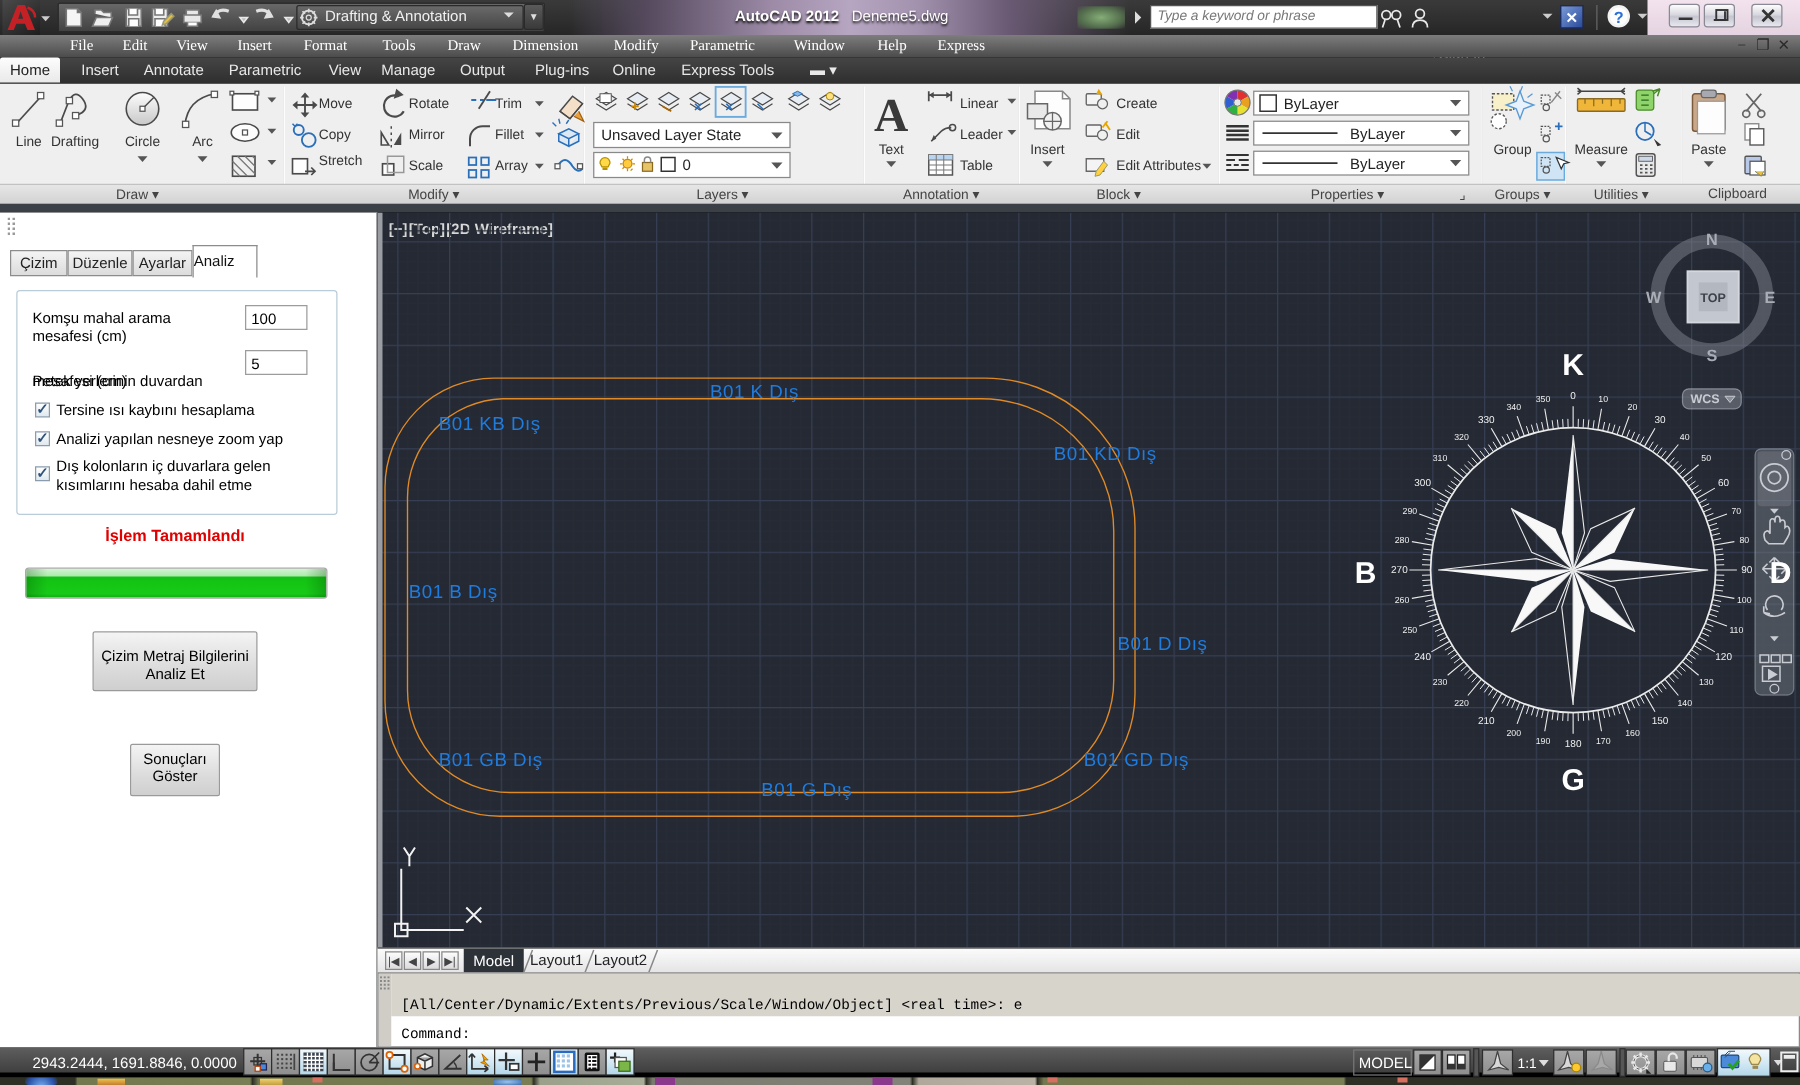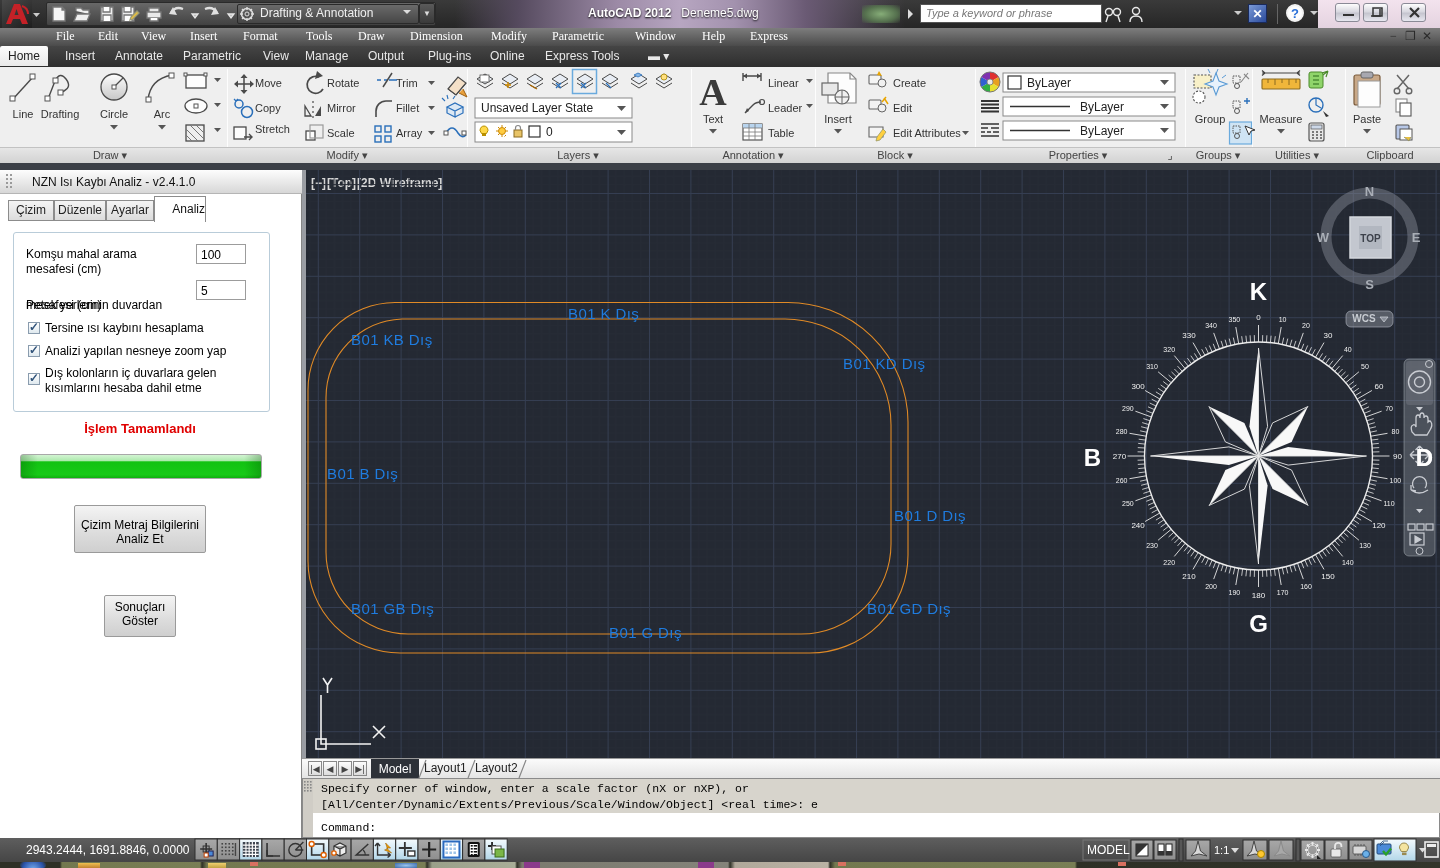--- a/index.html
+++ b/index.html
@@ -32,21 +32,21 @@
 .plabel { position:absolute; top:1px; text-align:center; }
 .psep { position:absolute; top:2px; width:1px; height:92px; background:#c8c8c8; border-right:1px solid #fdfdfd; }
 .biglabel { position:absolute; font-size:11px; color:#333; text-align:center; }
 .rowlabel { position:absolute; font-size:11px; color:#333; }
 #ribbonsep { left:0; top:163px; width:1440px; height:7px; background:#3b3f46; }
 
 
 #palette { left:0; top:170px; width:302px; height:668px; background:#fff; border-right:1px solid #868686; }
 #paltitle { left:0; top:0; width:302px; height:24px; background:linear-gradient(#fdfdfd,#d7d7d7); border-bottom:1px solid #b5b5b5; font-size:12px; color:#111; line-height:24px; padding-left:32px; position:absolute; }
 .ptab { position:absolute; top:30px; height:21px; background:linear-gradient(#f4f4f4,#dcdcdc); border:1px solid #8c8c8c; font-size:12px; color:#222; text-align:center; line-height:19px; }
-#ptab-active { position:absolute; top:26px; height:26px; background:#fff; border:1px solid #8c8c8c; border-bottom:none; font-size:12px; color:#111; text-align:right; line-height:24px; z-index:2; }
+#ptab-active { position:absolute; top:26px; height:26px; background:#fff; border:1px solid #8c8c8c; border-bottom:none; font-size:12px; color:#111; text-align:left; line-height:24px; z-index:2; }
 #groupbox { position:absolute; left:13px; top:62px; width:257px; height:180px; border:1px solid #b9ccd9; border-radius:3px; }
 .flabel { position:absolute; font-size:12px; color:#000; }
 .tbox { position:absolute; width:50px; height:20px; border:1px solid #9c9c9c; font-size:12px; padding:2px 0 0 4px; color:#000; }
 .cb { position:absolute; width:12px; height:12px; border:1px solid #8a9cae; background:linear-gradient(#fff,#dfe9ef); }
 .cb:after { content:"✓"; position:absolute; left:0px; top:-3px; font-size:12px; font-weight:bold; color:#31537a; }
 #done { position:absolute; left:0; top:251px; width:280px; text-align:center; color:#e00000; font-weight:bold; font-size:13px; }
 #pbar { position:absolute; left:20px; top:284px; width:242px; height:25px; border:1px solid #a8a8a8; border-radius:3px; background:linear-gradient(90deg, rgba(0,70,0,.28), rgba(0,0,0,0) 7%, rgba(0,0,0,0) 93%, rgba(0,70,0,.28)), linear-gradient(#d2f4d2 0%, #aeeaae 24%, #12c212 30%, #18ca18 86%, #10b010 100%); }
 .pbtn { position:absolute; background:linear-gradient(#f4f4f4,#dcdcdc 60%,#cfcfcf); border:1px solid #9a9a9a; border-radius:2px; font-size:12px; color:#000; text-align:center; }
 
 
@@ -60,21 +60,21 @@
 .marrow { position:absolute; top:2px; width:14px; height:15px; background:linear-gradient(#fcfcfc,#dcdcdc); border:1px solid #888; color:#444; text-align:center; font-size:9px; line-height:14px; }
 #mtab-model { position:absolute; left:69px; top:0px; width:48px; height:20px; background:#2d3138; color:#fff; text-align:center; line-height:20px; }
 .ltab { position:absolute; top:2px; font-size:12px; color:#222; }
 
 
 #cmd { left:302px; top:778px; width:1138px; height:60px; background:#fff; border:1px solid #8a8a8a; font-family:"Liberation Mono", monospace; font-size:11.5px; color:#000; }
 #cmdgray { position:absolute; left:10px; top:0px; width:1128px; height:34px; background:#d7d4cc; }
 #cmdgrip { position:absolute; left:0; top:0; width:10px; height:58px; background:#d0cdc6; }
 
 
-#statusbar { left:0; top:838px; width:1440px; height:30px; background:linear-gradient(#5e5e5e,#3f3f3f); color:#fff; font-size:12px; }
+#statusbar { left:0; top:838px; width:1440px; height:20px; background:linear-gradient(#5e5e5e,#3f3f3f); color:#fff; font-size:12px; }
 
 
 #taskbar { left:0; top:862px; width:1440px; height:6px; background:#3a3d32; }
 </style>
 </head>
 <body>
 
 <div class="abs" id="titlebar">
   <div class="abs" style="left:455px;top:0;width:450px;height:28px;background:linear-gradient(90deg,rgba(60,53,68,0) 0%,#554a5e 14%,#9c8aa6 36%,#b7a6c1 50%,#a392ae 62%,#6a5a74 78%,rgba(50,45,56,0) 100%);"></div>
   <div class="abs" style="left:862px;top:5px;width:38px;height:18px;background:radial-gradient(ellipse at 50% 50%,#86ad78 0%,#55704e 60%,rgba(40,50,38,0) 100%);"></div>
@@ -427,21 +427,20 @@
       <rect x="1396" y="32" width="11" height="13" fill="#fff" stroke="#888" stroke-width="1.1"></rect>
       <rect x="1400" y="36" width="11" height="13" fill="#fff" stroke="#555" stroke-width="1.1"></rect>
       <rect x="1396" y="58" width="13" height="14" rx="1" fill="#b8c8e8" stroke="#555" stroke-width="1.1"></rect>
       <rect x="1400" y="62" width="12" height="11" fill="#fff" stroke="#555" stroke-width="1"></rect>
       <path d="M1404 70 l5 4 2 -4" fill="#e8c040" stroke="#886" stroke-width="0.8"></path>
     </svg>
 </div>
 <div class="abs" id="ribbonsep"></div>
 
 <div class="abs" id="palette">
-  <div id="paltitle">NZN Isı Kaybı Analiz - v2.4.1.0</div>
   <svg style="position:absolute;left:6px;top:4px" width="10" height="17">
       <g fill="#9a9a9a">
         <rect x="0" y="0" width="2" height="2"></rect>
         <rect x="4" y="0" width="2" height="2"></rect>
         <rect x="0" y="4" width="2" height="2"></rect>
         <rect x="4" y="4" width="2" height="2"></rect>
         <rect x="0" y="8" width="2" height="2"></rect>
         <rect x="4" y="8" width="2" height="2"></rect>
         <rect x="0" y="12" width="2" height="2"></rect>
         <rect x="4" y="12" width="2" height="2"></rect>
@@ -630,21 +629,20 @@
       <rect x="3" y="3" width="1.6" height="1.6" fill="#888"></rect>
       <rect x="6" y="3" width="1.6" height="1.6" fill="#888"></rect>
       <rect x="0" y="6" width="1.6" height="1.6" fill="#888"></rect>
       <rect x="3" y="6" width="1.6" height="1.6" fill="#888"></rect>
       <rect x="6" y="6" width="1.6" height="1.6" fill="#888"></rect>
       <rect x="0" y="9" width="1.6" height="1.6" fill="#888"></rect>
       <rect x="3" y="9" width="1.6" height="1.6" fill="#888"></rect>
       <rect x="6" y="9" width="1.6" height="1.6" fill="#888"></rect>
     </svg>
   <div id="cmdgray"></div>
-  <div style="position:absolute; left:18px; top:3px; width:1100px;">Specify corner of window, enter a scale factor (nX or nXP), or</div>
   <div style="position:absolute; left:18px; top:19px; width:1100px;">[All/Center/Dynamic/Extents/Previous/Scale/Window/Object] &lt;real time&gt;: e</div>
   <div style="position:absolute; left:18px; top:42px;">Command:</div>
 </div>
 
 <div class="abs" id="statusbar">
   <div style="position:absolute; left:26px; top:5px;">2943.2444, 1691.8846, 0.0000</div>
   <svg style="position:absolute;left:0;top:0" width="1440" height="24">
     <defs>
         <linearGradient id="sboff" x1="0" y1="0" x2="0" y2="1">
           <stop offset="0" stop-color="#a8a8a8"></stop>

